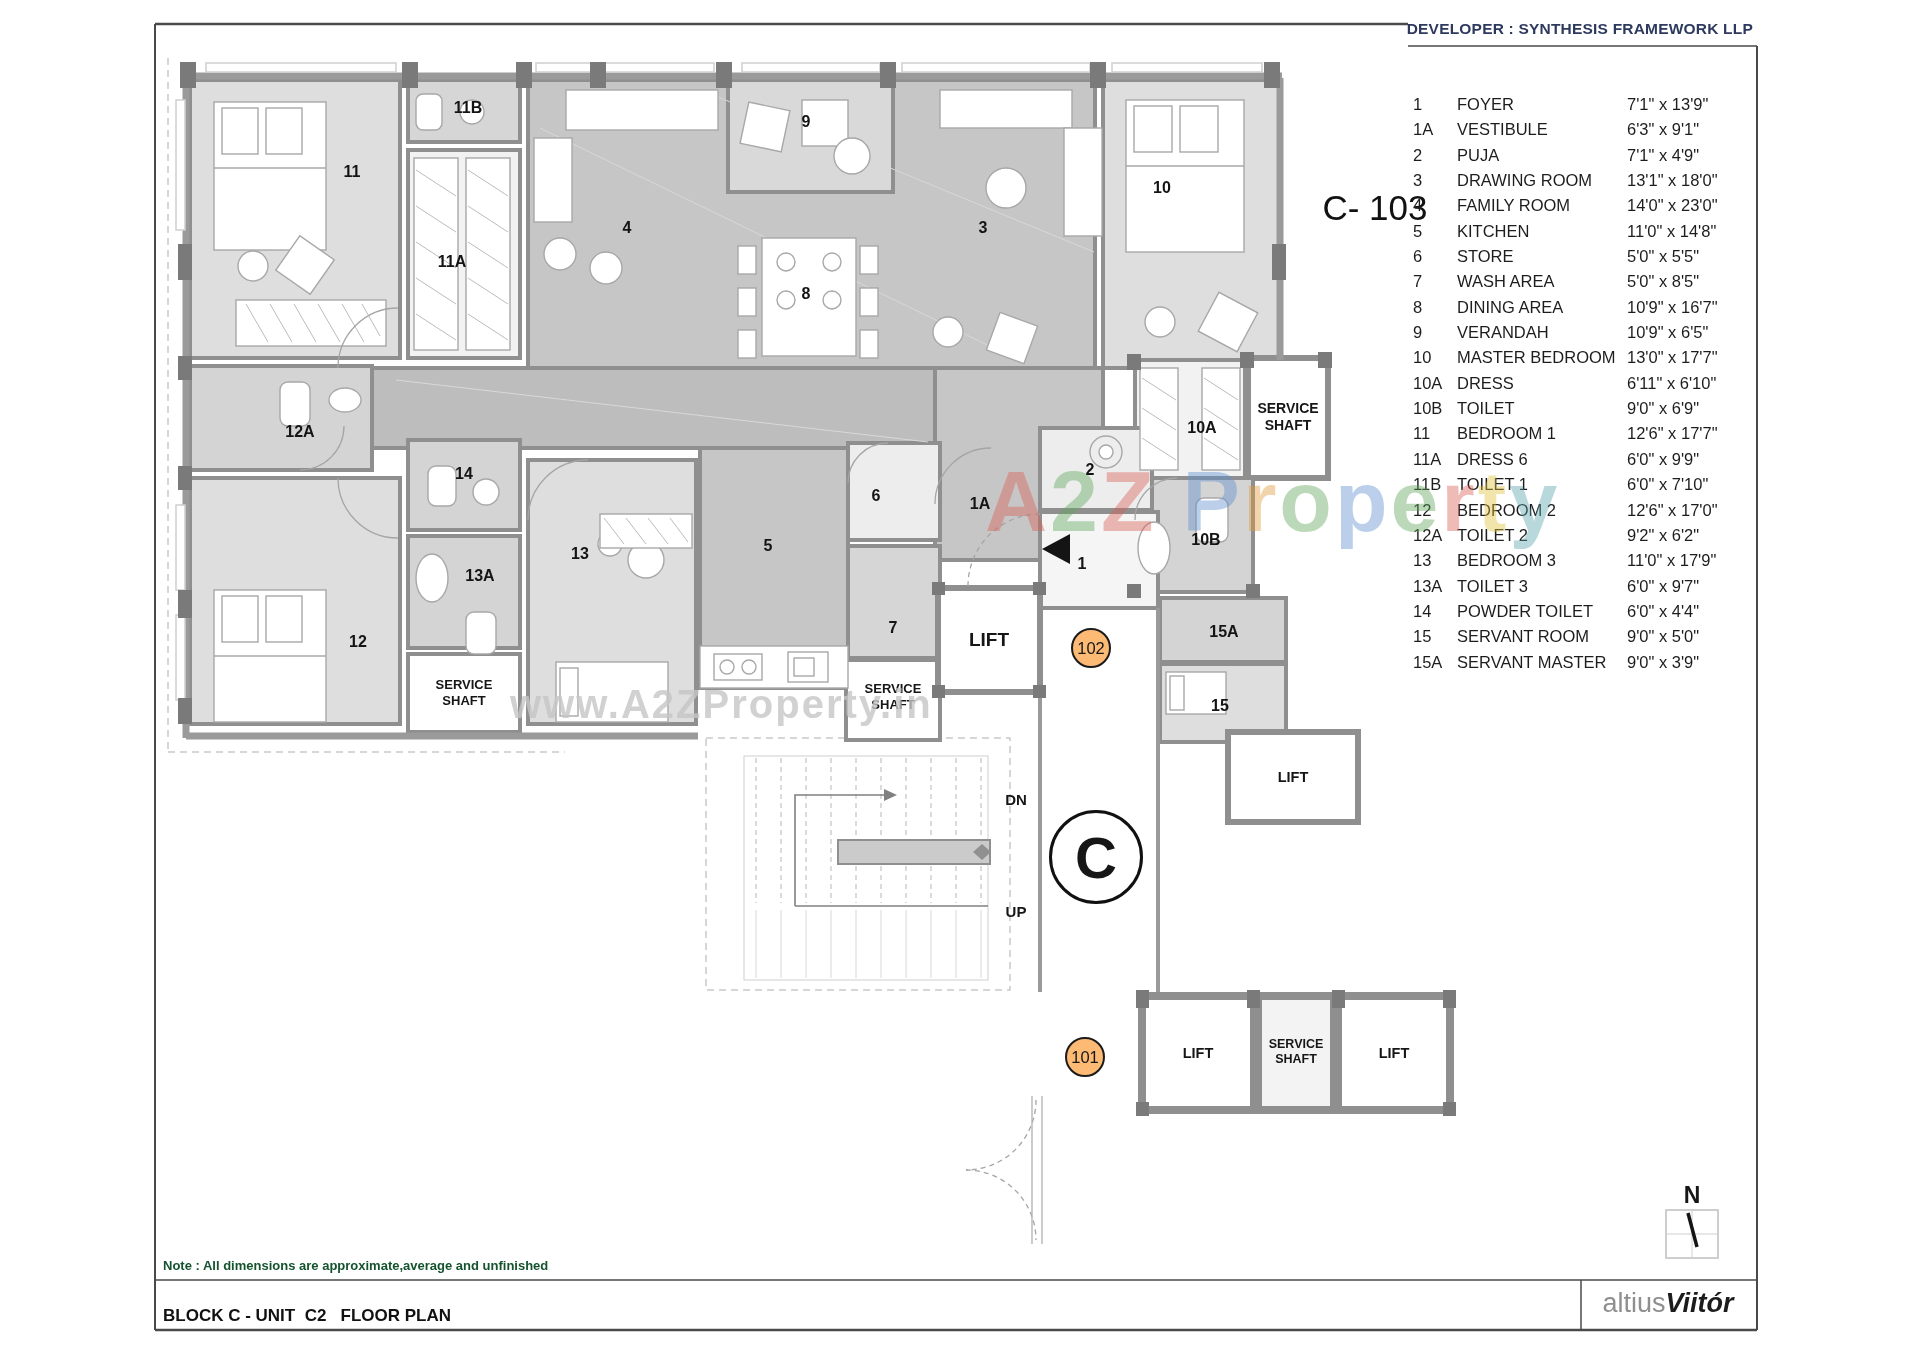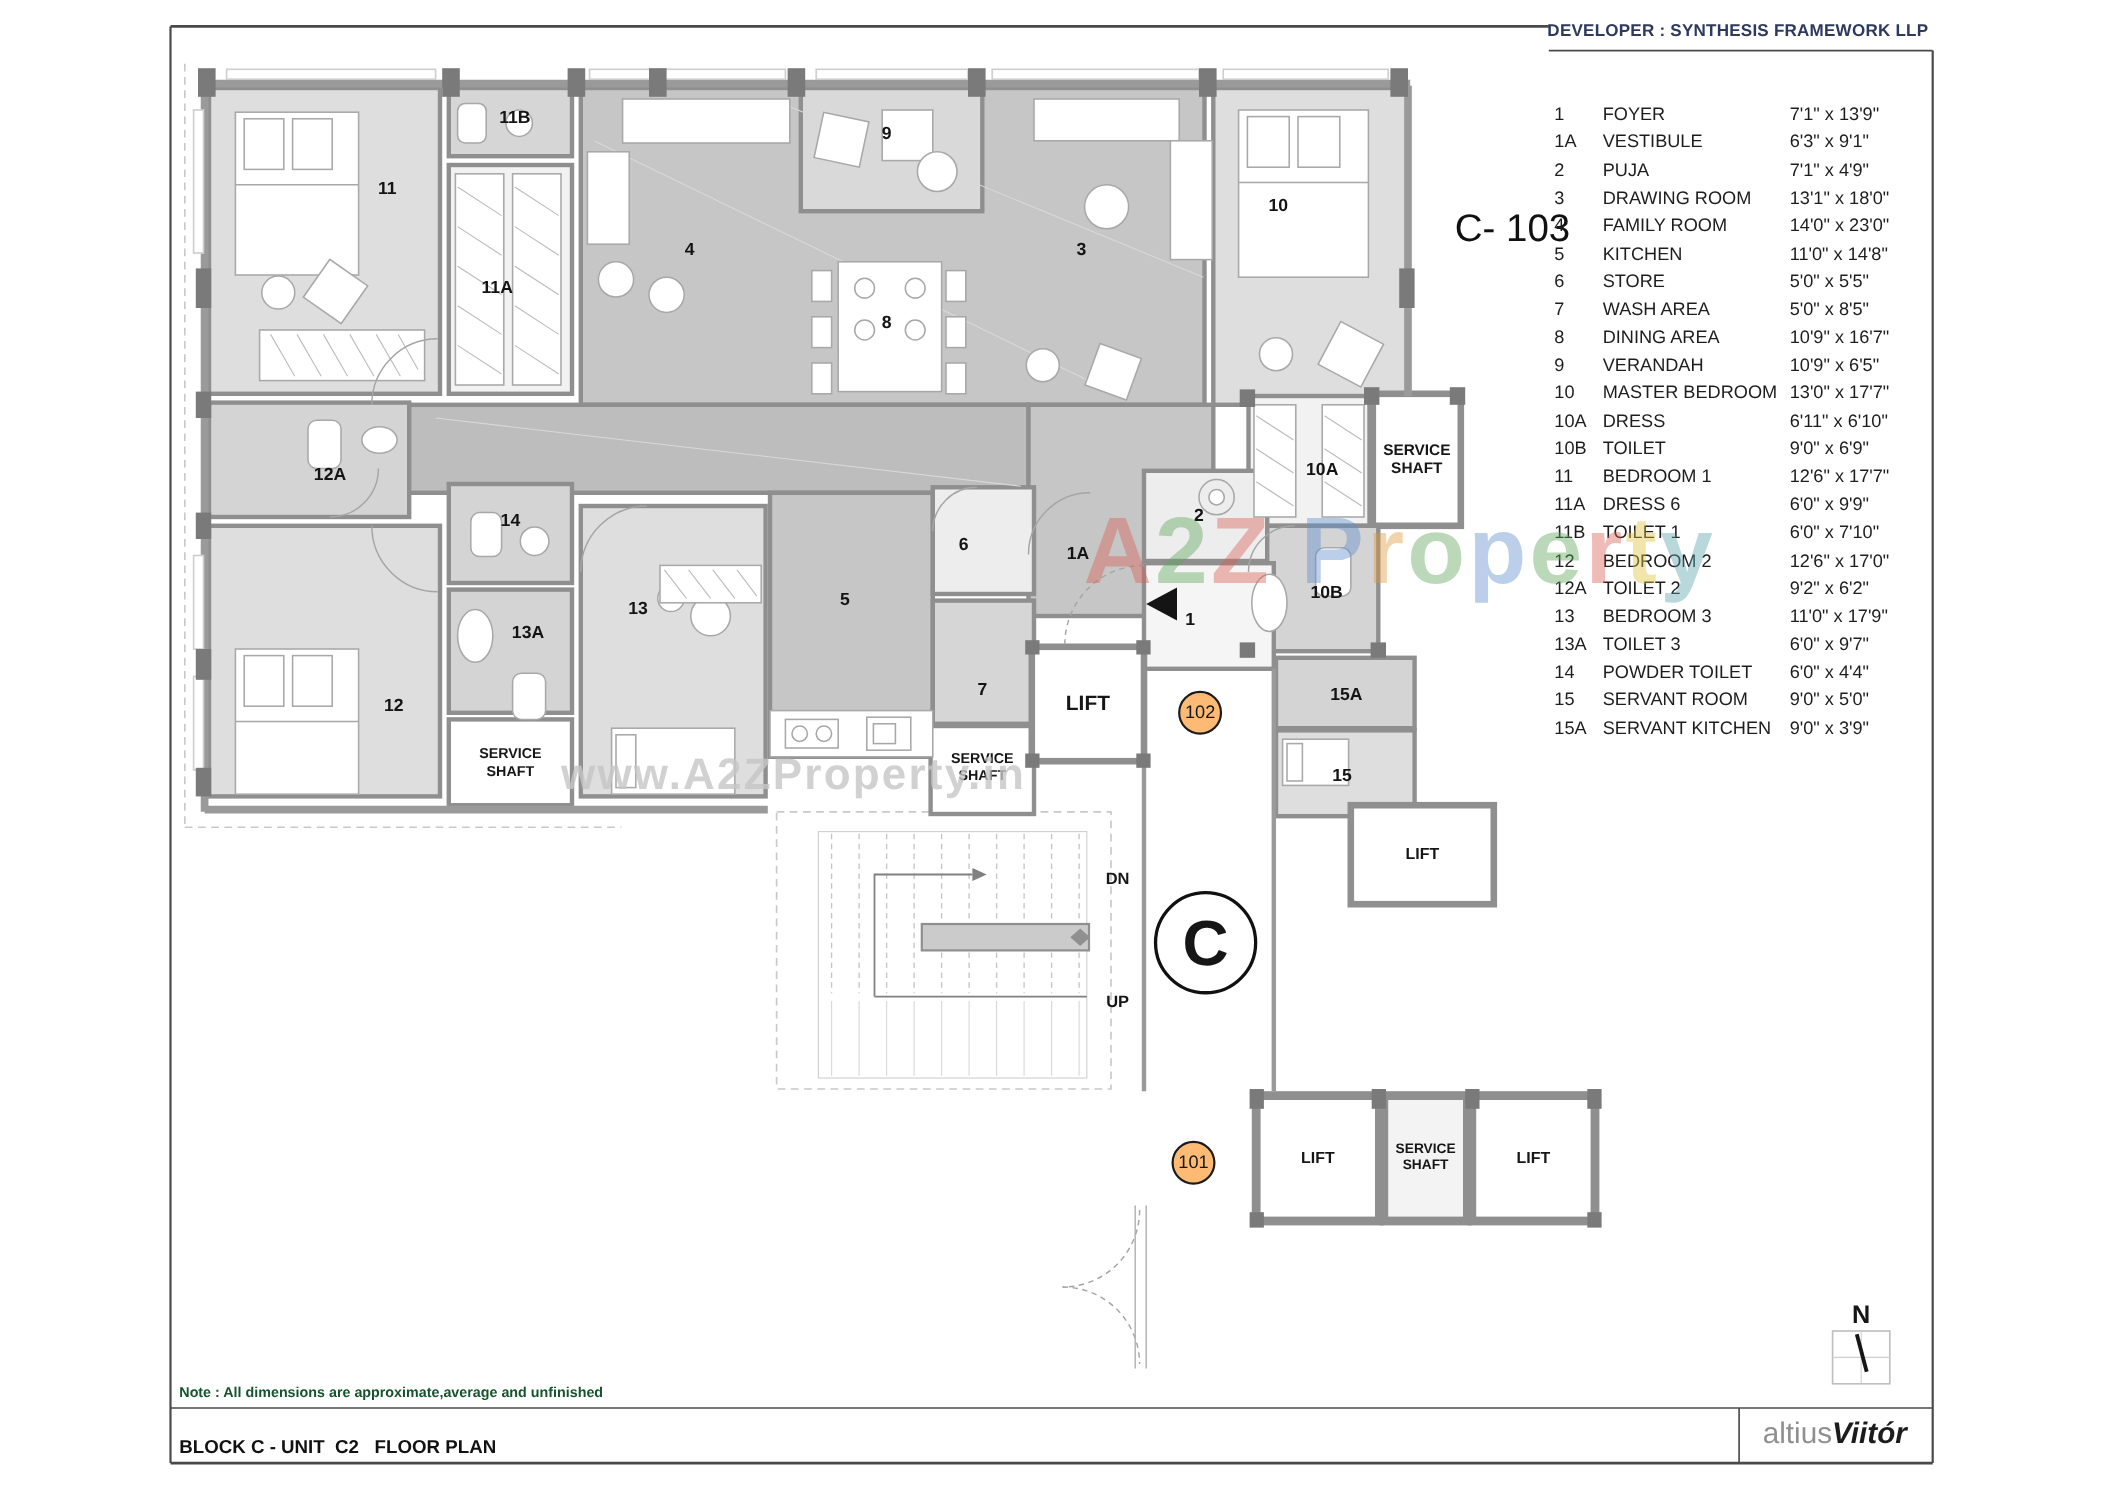--- a/index.html
+++ b/index.html
@@ -383,21 +383,21 @@
         <span class="lname">POWDER TOILET</span>
         <span class="lsize">6'0" x 4'4"</span>
       </div>
     <div class="lrow">
         <span class="lid">15</span>
         <span class="lname">SERVANT ROOM</span>
         <span class="lsize">9'0" x 5'0"</span>
       </div>
     <div class="lrow">
         <span class="lid">15A</span>
-        <span class="lname">SERVANT KITCHEN</span>
+        <span class="lname">SERVANT MASTER</span>
         <span class="lsize">9'0" x 3'9"</span>
       </div>
   </div>
 
   <div class="rnum" style="left:352px;top:172px">11</div>
   <div class="rnum" style="left:468px;top:108px">11B</div>
   <div class="rnum" style="left:452px;top:262px">11A</div>
   <div class="rnum" style="left:627px;top:228px">4</div>
   <div class="rnum" style="left:806px;top:122px">9</div>
   <div class="rnum" style="left:806px;top:294px">8</div>

